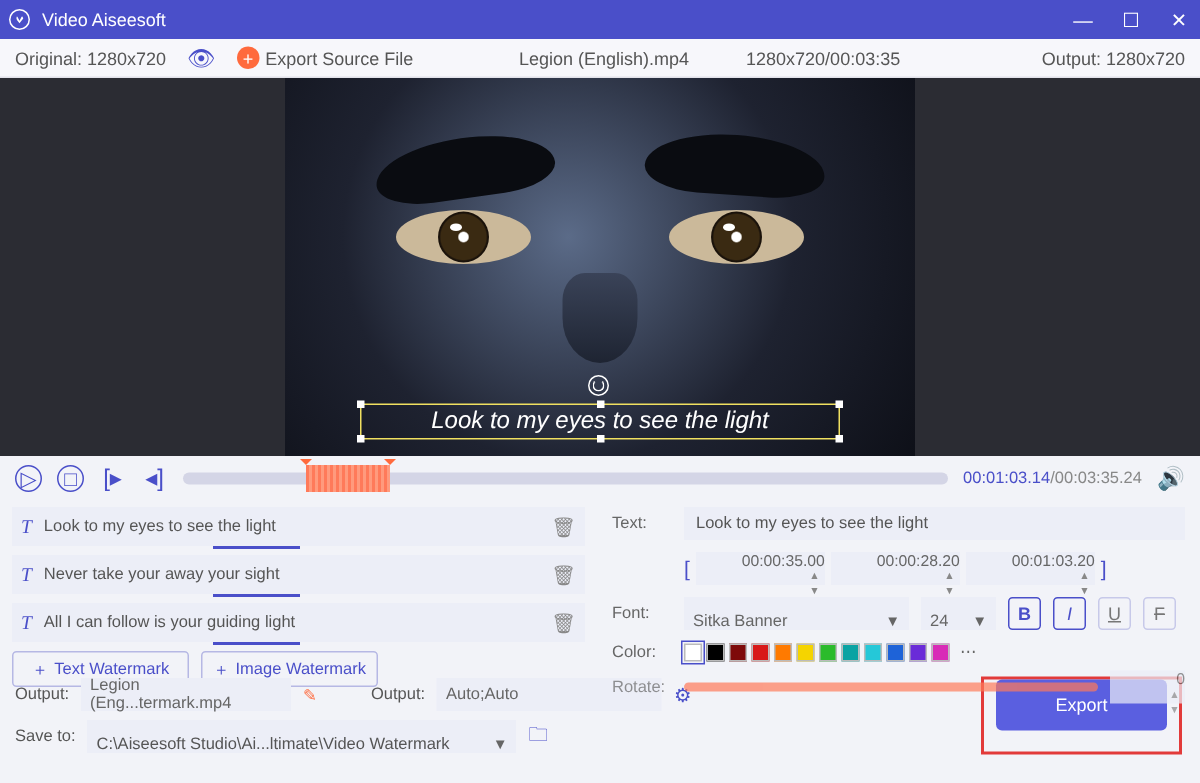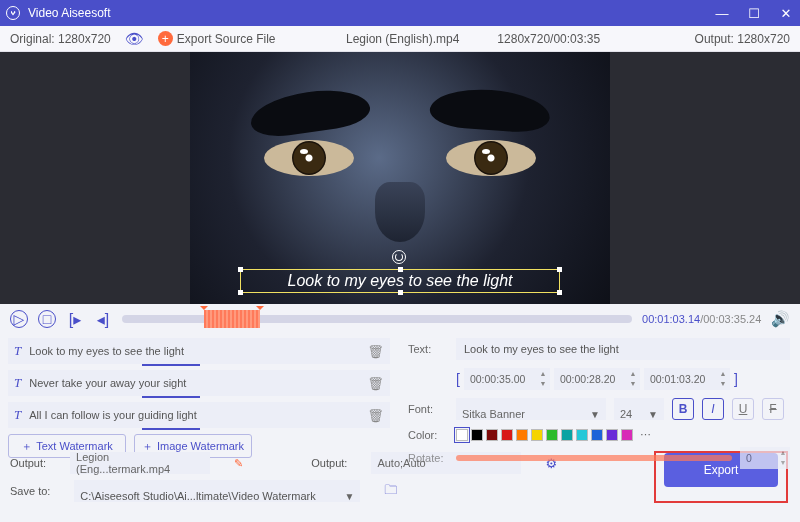--- a/index.html
+++ b/index.html
@@ -56,34 +56,34 @@
 .row-underline { height: 2px; width: 58px; background: #4a4fc9; margin: -4px 0 4px 134px; }
 .addbtns { display: flex; gap: 8px; margin-top: 4px; }
 .addbtn { width: 118px; height: 24px; border: 1px solid #b6b8e4; border-radius: 3px; color: #4a4fc9; display: flex; align-items: center; justify-content: center; gap: 4px; font-size: 11px; cursor: pointer; }
 
 .editpane { flex: 1; padding: 4px 10px 0 10px; display: flex; flex-direction: column; gap: 8px; font-size: 11px; color: #666; }
 .edrow { display: flex; align-items: center; gap: 8px; }
 .edlbl { width: 40px; }
 .edinput { flex: 1; height: 22px; background: #eceef7; border: none; padding: 0 8px; font-size: 11px; color: #555; }
 .timewrap { display: flex; align-items: center; gap: 4px; }
 .bracket { color: #4a4fc9; font-size: 14px; }
-.tfield { width: 86px; height: 22px; background: #eceef7; display: flex; align-items: center; }
+.tfield { width: 86px; height: 22px; background: #eceef7; display: flex; align-items: flex-end; flex-direction: column; }
 .tfield span { flex: 1; padding-left: 6px; font-size: 10.5px; }
 .spin { width: 14px; display: flex; flex-direction: column; }
 .spin i { height: 10px; font-size: 7px; color: #888; text-align: center; cursor: pointer; line-height: 10px; font-style: normal; }
 .selectbox { height: 22px; background: #eceef7; display: flex; align-items: flex-end; padding: 0 6px; gap: 6px; cursor: pointer; }
 .selectbox .cv { font-size: 10px; color: #666; }
 .stylebtn { width: 22px; height: 22px; border: 1px solid #c7c9e9; border-radius: 3px; display: flex; align-items: center; justify-content: center; font-size: 12px; color: #777; cursor: pointer; font-family: Georgia, serif; }
 .stylebtn.active { border-color: #4a4fc9; color: #4a4fc9; }
 .swatch { width: 12px; height: 12px; border: 1px solid #bbb; cursor: pointer; }
 .swatch.sel { outline: 1px solid #4a4fc9; outline-offset: 1px; }
 
 .bottom { display: flex; align-items: center; height: 62px; padding: 6px 10px; gap: 10px; }
 .botleft { flex: 1; display: flex; flex-direction: column; gap: 6px; }
-.brow2 { display: flex; align-items: center; gap: 24px; font-size: 11px; color: #555; }
+.brow2 { display: flex; align-items: center; gap: 8px; font-size: 11px; color: #555; }
 .finput { height: 22px; background: #eceef7; display: flex; align-items: center; padding: 0 6px; font-size: 11px; color: #666; }
 .pencil { color: #ff6a3d; cursor: pointer; }
 .gear { color: #4a4fc9; cursor: pointer; font-size: 13px; }
 .exportwrap { width: 134px; height: 52px; border: 2px solid #e23a3a; display: flex; justify-content: center; margin-right: 2px; }
 .exportbtn { width: 114px; height: 34px; background: #5a5fe0; color: #fff; border-radius: 4px; display: flex; align-items: center; justify-content: center; font-size: 12px; cursor: pointer; }
 </style>
 </head>
 <body>
 
 <div class="titlebar">

